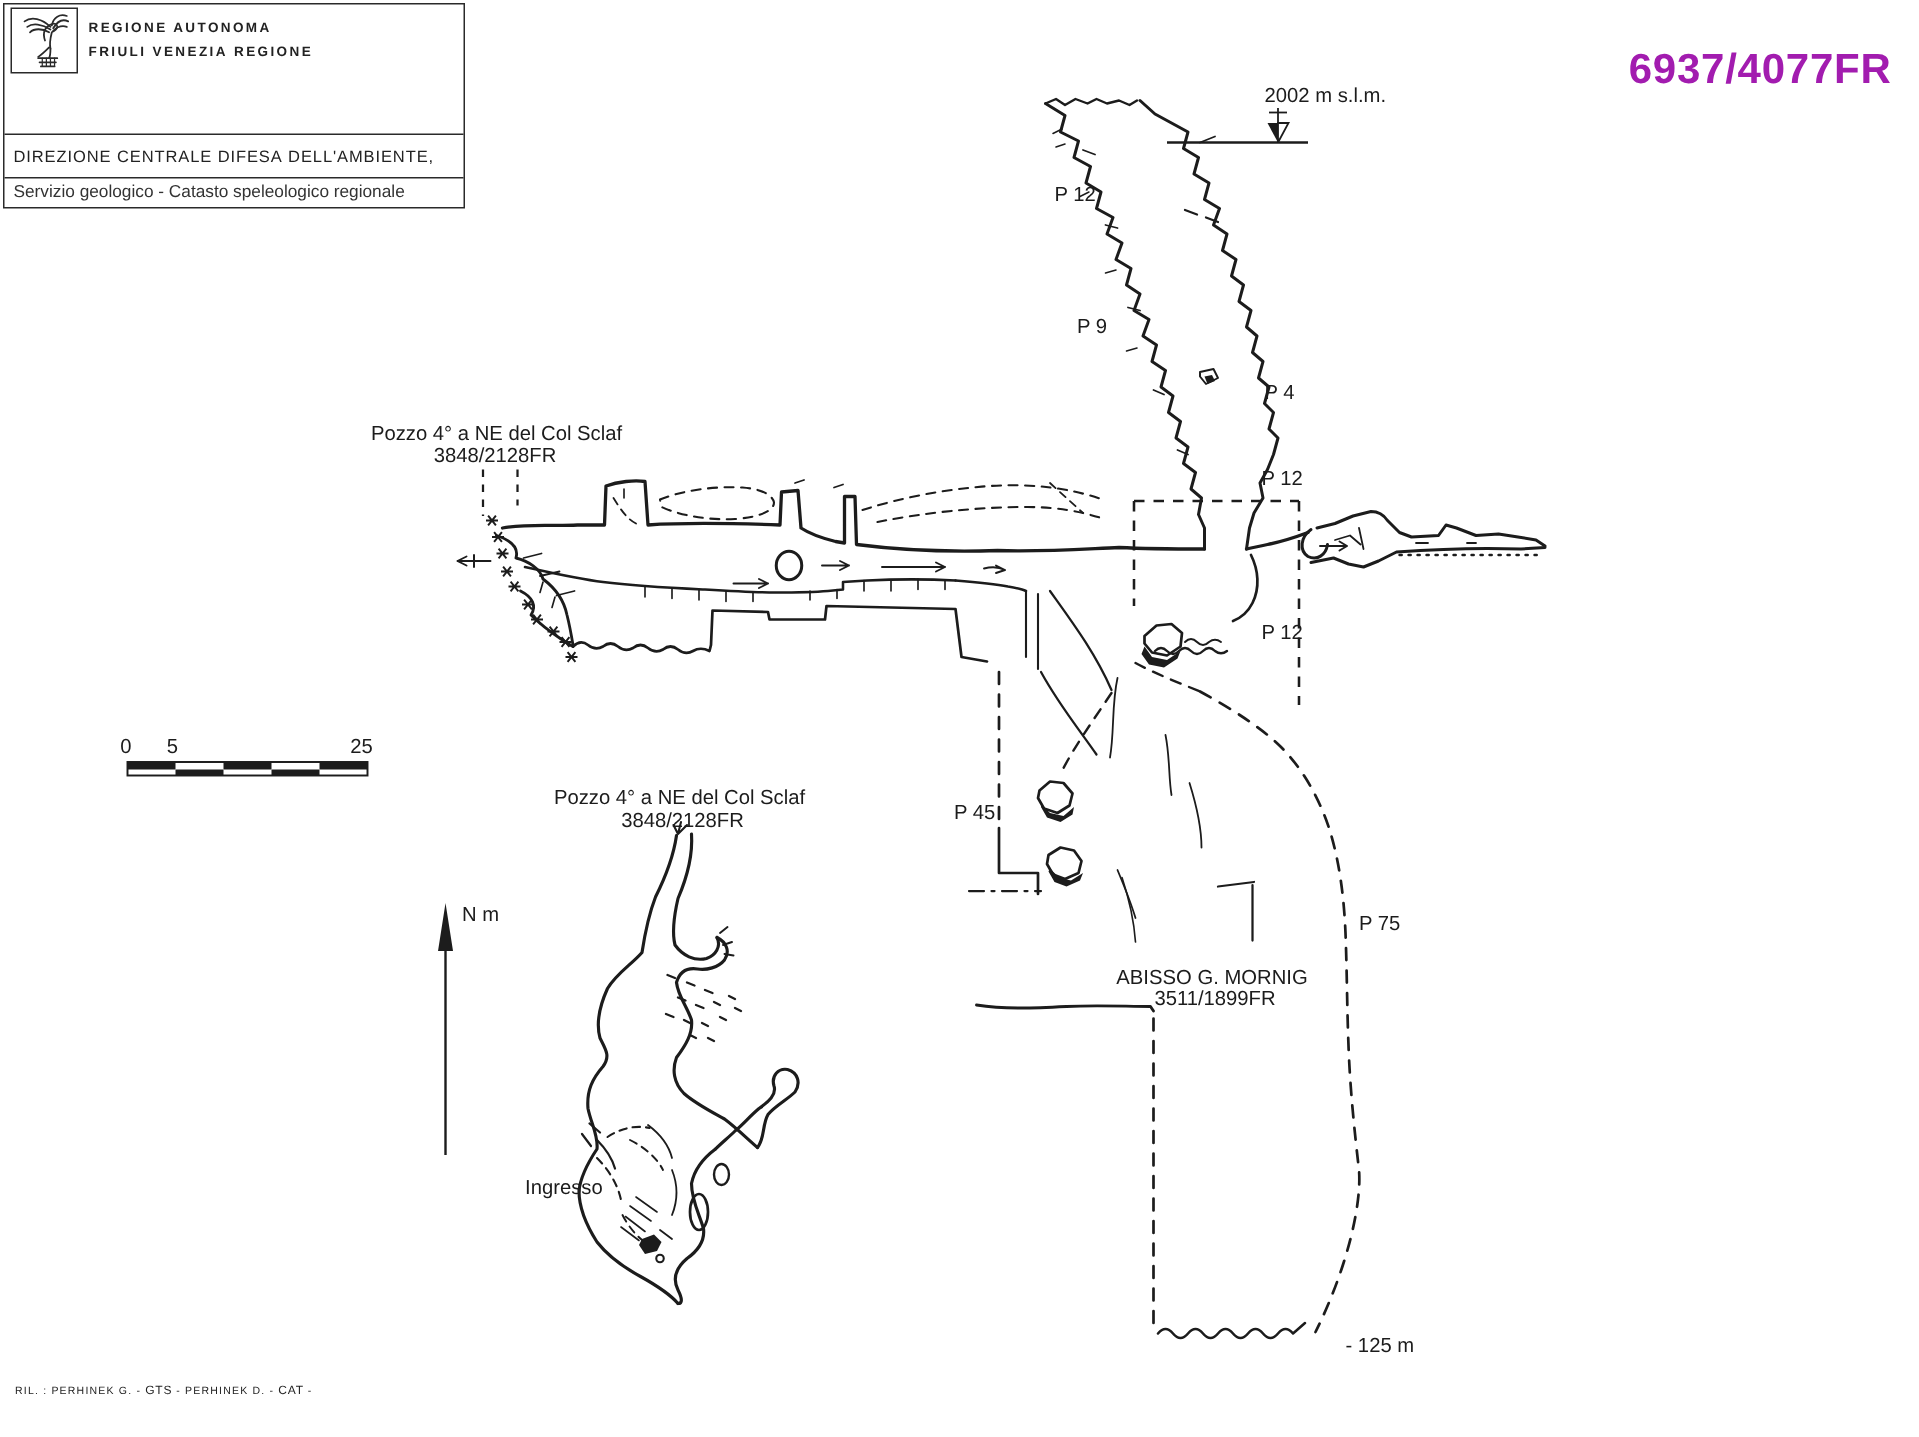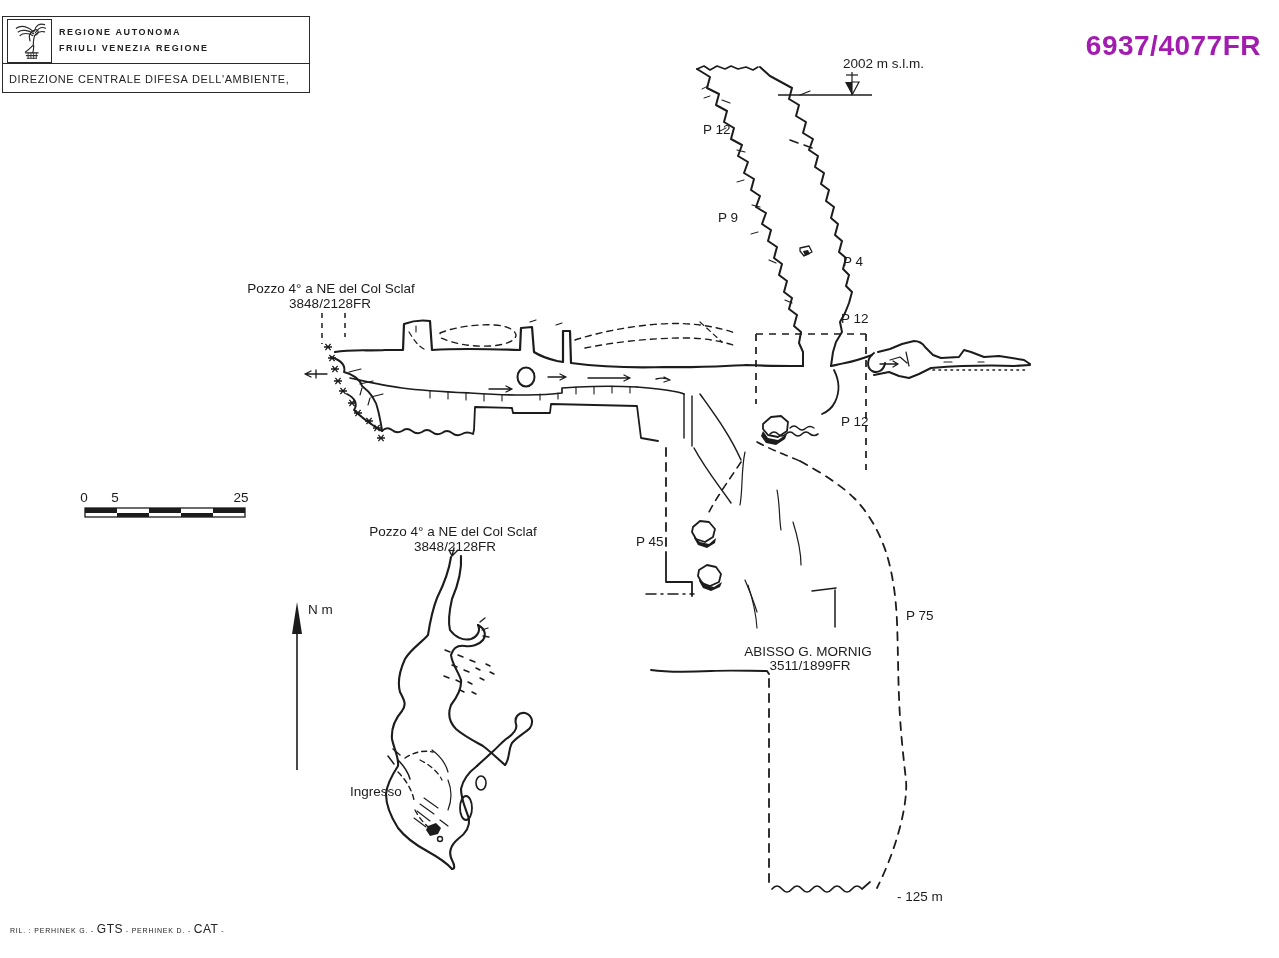--- a/index.html
+++ b/index.html
@@ -3,52 +3,52 @@
 <meta charset="utf-8">
 <style>
   html,body{margin:0;padding:0;}
   body{
     width:1279px;height:958px;position:relative;overflow:hidden;
     background:#ffffff;color:#1c1c1c;
     font-family:"Liberation Sans",sans-serif;
   }
   
   .hdr{
-    position:absolute;left:2px;top:16px;width:306px;
+    position:absolute;left:2px;top:2px;width:306px;
     border:1.5px solid #2a2a2a;background:#fff;
   }
   .hdr-row1{position:relative;height:46px;}
   .logo-box{
     position:absolute;left:4px;top:2px;width:43px;height:42px;
     border:1.2px solid #2a2a2a;display:flex;align-items:center;justify-content:center;
   }
   .agency{
     position:absolute;left:56px;top:6px;line-height:16px;
     font-size:13px;letter-spacing:1.6px;font-weight:bold;
     font-variant-caps:all-small-caps;color:#222;
   }
   .hdr-row2{
     border-top:1.5px solid #2a2a2a;padding:4px 6px 5px 6px;line-height:19px;
-    font-size:16px;font-variant-caps:all-small-caps;letter-spacing:.6px;color:#222;
+    font-size:16px;font-variant-caps:all-small-caps;letter-spacing:.6px;color:#222;margin-top:40px;
   }
   .hdr-row3{
     border-top:1.5px solid #2a2a2a;padding:3px 6px 4px 6px;
     font-size:11.5px;color:#333;
   }
   
   .code{
     position:absolute;right:18px;top:30px;
     font-size:28px;font-weight:bold;letter-spacing:.5px;color:#a21caf;
   }
   
   .credits{
     position:absolute;left:10px;top:918px;font-size:10px;letter-spacing:.8px;
     color:#222;font-variant-caps:all-small-caps;white-space:nowrap;
   }
-  .credits .big{font-size:17px;letter-spacing:.5px;}
+  .credits .big{font-size:12px;letter-spacing:.5px;}
   
   .survey{position:absolute;left:0;top:0;}
   .lab{font-family:"Liberation Sans",sans-serif;font-size:13.5px;fill:#1c1c1c;}
 </style>
 </head>
 <body>
 
 <div class="hdr">
   <div class="hdr-row1">
     <div class="logo-box">
@@ -69,20 +69,21 @@
       </svg>
     </div>
     <div class="agency">
       <div>Regione Autonoma</div>
       <div>Friuli Venezia Regione</div>
     </div>
   </div>
   <div class="hdr-row2">
     <div>Direzione centrale difesa dell'ambiente,</div>
   </div>
+  <div class="hdr-row3">Servizio geologico - Catasto speleologico regionale</div>
 </div>
 
 <div class="code">6937/4077FR</div>
 
 <svg class="survey" width="1279" height="958" viewBox="0 0 1279 958">
   <defs>
     <path id="ast" d="M-4,0H4 M-2.6,-3.2L2.6,3.2 M2.6,-3.2L-2.6,3.2"></path>
   </defs>
 
   <g stroke="#1c1c1c" fill="none">

